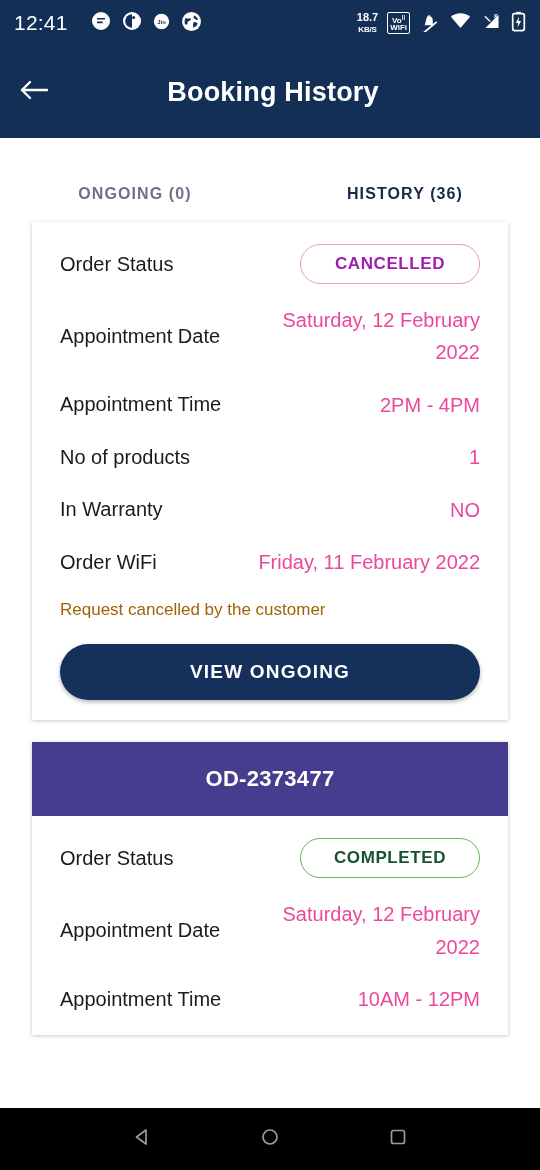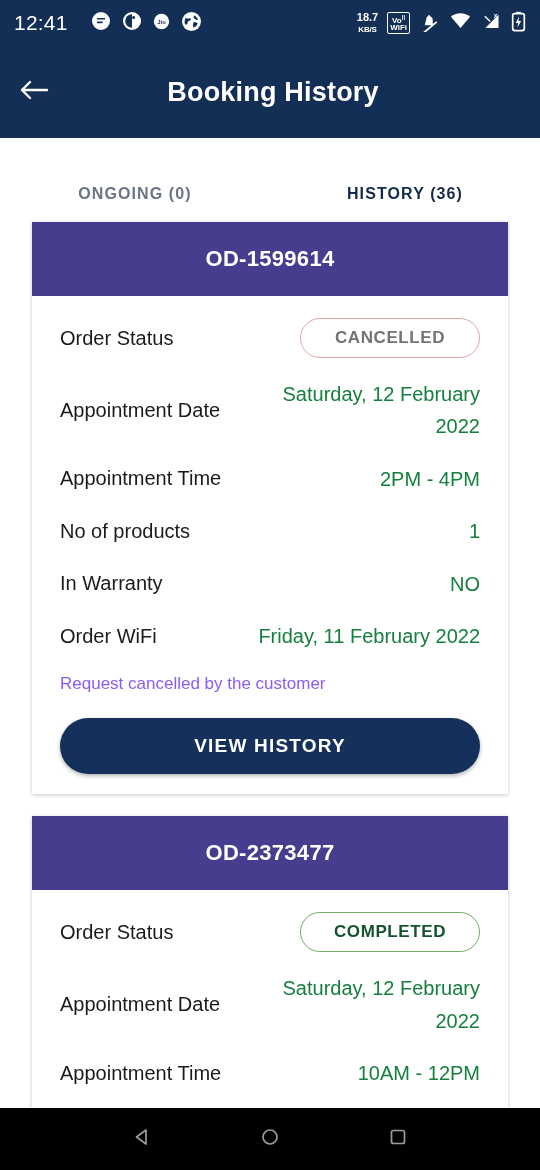--- a/index.html
+++ b/index.html
@@ -86,32 +86,32 @@
   }
   .card-body { padding:22px 28px 20px 28px; }
 
   .row {
     display:flex; align-items:center; justify-content:space-between;
     gap:14px; margin-bottom:20px;
   }
   .row:last-child { margin-bottom:0; }
   .row-label { font-size:20px; color:#1b1b1b; line-height:1.35; flex-shrink:0; }
   .row-value {
-    font-size:20px; color:#15803d; text-align:right; line-height:1.62;
+    font-size:20px; color:#ec4899; text-align:right; line-height:1.62;
     max-width:230px;
   }
 
   .badge {
     border-radius:22px; padding:9px 0; width:180px; text-align:center;
     font-size:17px; font-weight:700; letter-spacing:.6px; background:#fff;
   }
-  .badge.cancelled { border:1.6px solid #e0a8a4; color:#737373; }
+  .badge.cancelled { border:1.6px solid #e0a8a4; color:#a21caf; }
   .badge.completed { border:1.6px solid #6fae63; color:#14532d; }
 
-  .note { font-size:17px; color:#8b5cf6; margin:4px 0 0 0; line-height:1.4; }
+  .note { font-size:17px; color:#a16207; margin:4px 0 0 0; line-height:1.4; }
 
   .view-btn {
     display:block; width:100%; margin-top:22px;
     background:#15305a; color:#ffffff; border:none;
     border-radius:30px; height:56px;
     font-size:19px; font-weight:700; letter-spacing:1.2px;
     font-family:"Liberation Sans", sans-serif;
     cursor:pointer; box-shadow:0 2px 4px rgba(0,0,0,.3);
   }
 
@@ -209,23 +209,20 @@
       <span>ONGOING (0)</span>
     </div>
     <div class="tab active">
       <span>HISTORY (36)</span>
     </div>
   </div>
 
   <div class="content">
 
     <div class="card">
-      <div class="card-head">
-        <span>OD-1599614</span>
-      </div>
       <div class="card-body">
 
         <div class="row">
           <span class="row-label">Order Status</span>
           <span class="badge cancelled">CANCELLED</span>
         </div>
 
         <div class="row">
           <span class="row-label">Appointment Date</span>
           <span class="row-value">Saturday, 12 February 2022</span>
@@ -246,21 +243,21 @@
           <span class="row-value">NO</span>
         </div>
 
         <div class="row">
           <span class="row-label">Order WiFi</span>
           <span class="row-value">Friday, 11 February 2022</span>
         </div>
 
         <div class="note">Request cancelled by the customer</div>
 
-        <button class="view-btn">VIEW HISTORY</button>
+        <button class="view-btn">VIEW ONGOING</button>
       </div>
     </div>
 
     <div class="card">
       <div class="card-head">
         <span>OD-2373477</span>
       </div>
       <div class="card-body">
 
         <div class="row">

